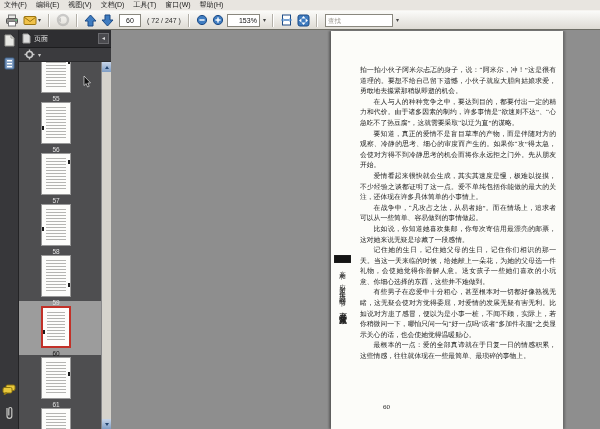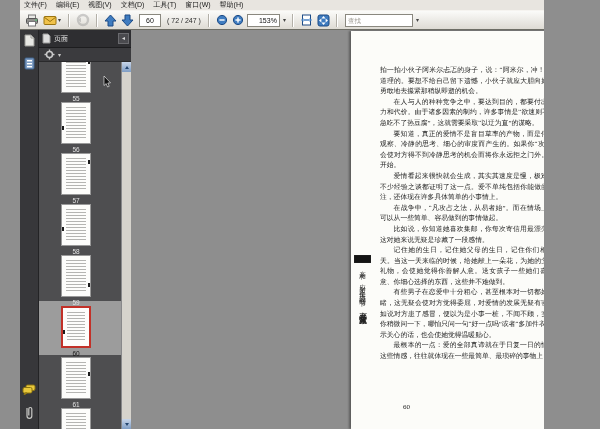--- a/index.html
+++ b/index.html
@@ -1,18 +1,18 @@
 <!DOCTYPE html>
 <html><head>
 <meta charset="utf-8">
 <style>
   html,body{margin:0;padding:0;background:#8e8e8e;}
-  #app{position:relative;width:524px;height:429px;overflow:hidden;
+  #app{position:relative;width:600px;height:429px;overflow:hidden;
        font-family:"Liberation Sans","DejaVu Sans",sans-serif;
-       background:#e8e5e0;margin-left:20px;-webkit-font-smoothing:antialiased;}
+       background:#e8e5e0;-webkit-font-smoothing:antialiased;}
   
   .menubar{height:10px;display:flex;align-items:center;gap:9px;padding:0 0 0 4px;
            background:#e8e5e0;font-size:7px;color:#1a1a1a;border-bottom:1px solid #f6f4f0;}
   .menubar span{cursor:default;}
   
   .toolbar{height:18px;display:flex;align-items:center;gap:2px;padding:0 4px;
            background:linear-gradient(#fbfbf9,#dedbd4);border-bottom:1px solid #6e6e66;}
   .tbtn{height:16px;display:flex;align-items:center;justify-content:center;padding:0 1px;border-radius:2px;}
   .tsep{width:1px;height:13px;background:#b3b0a8;border-right:1px solid #fff;margin:0 3px;}
   .caret{font-size:6px;color:#444;line-height:6px;padding:0 1px;}

